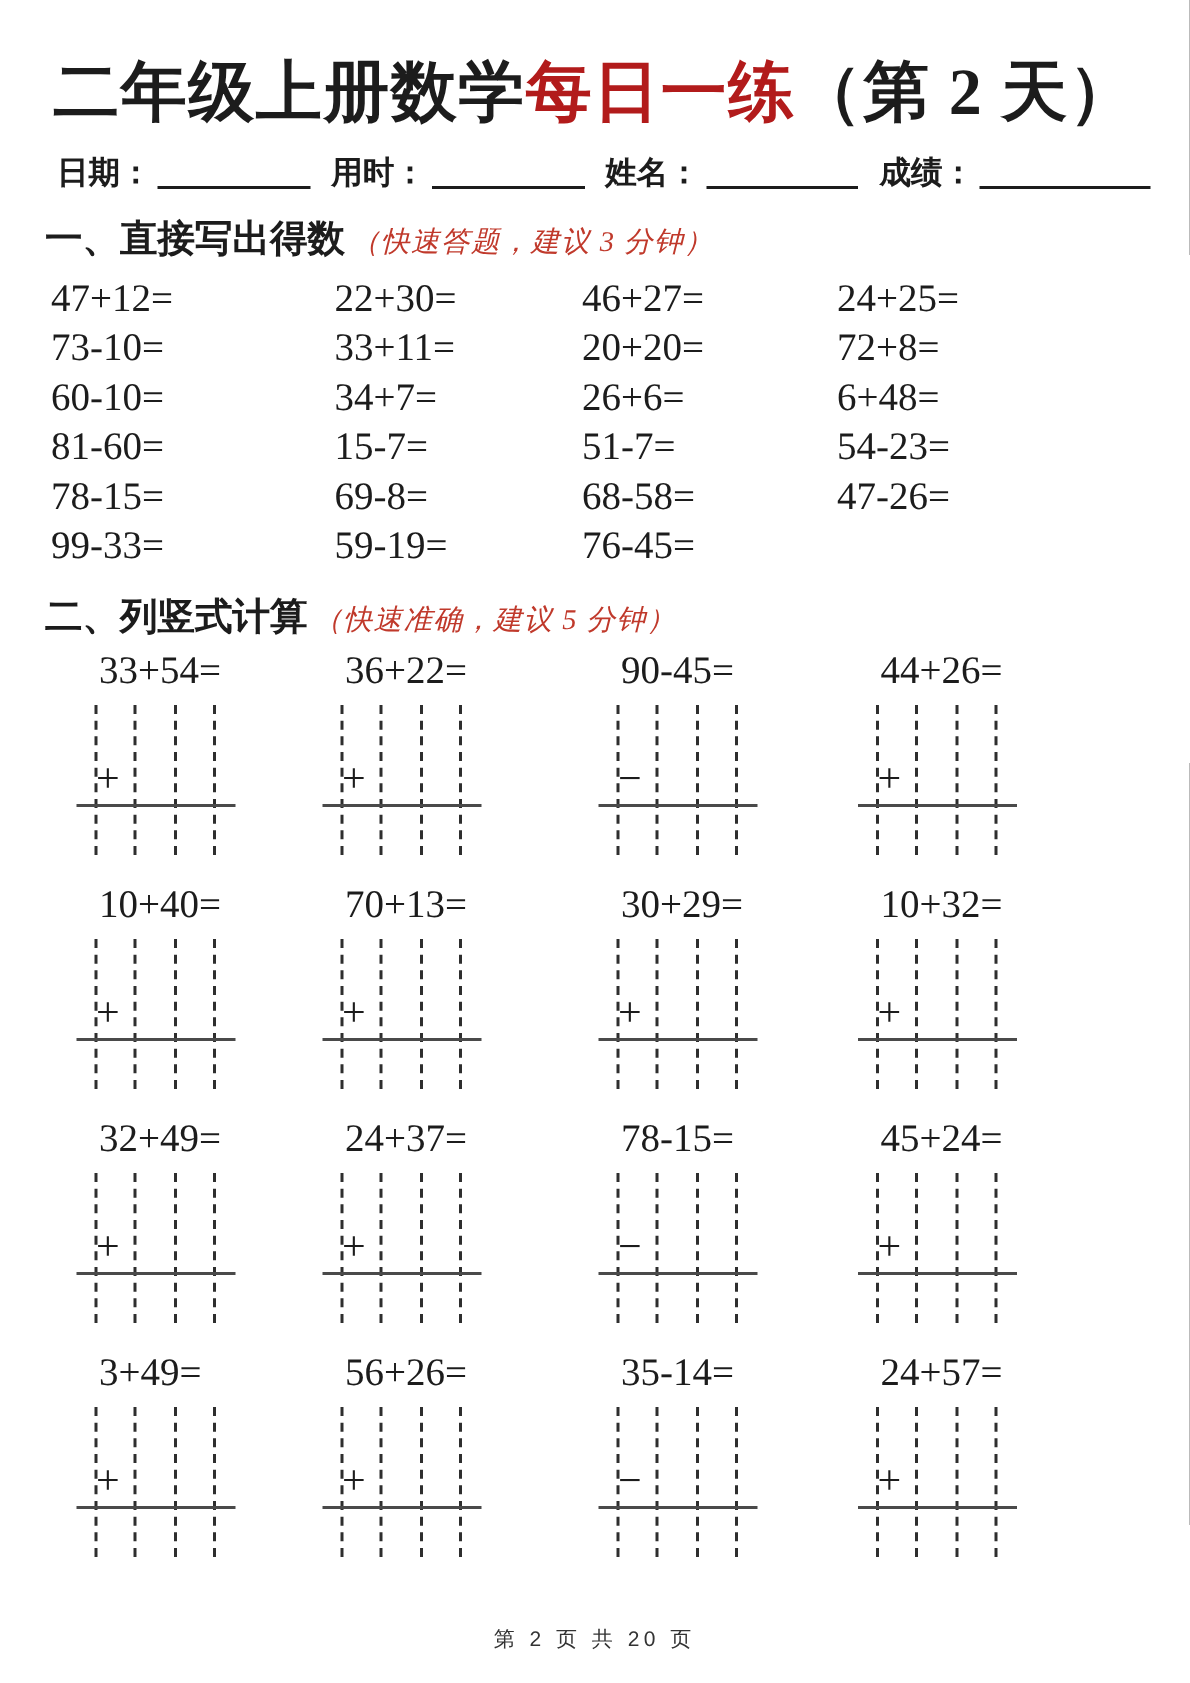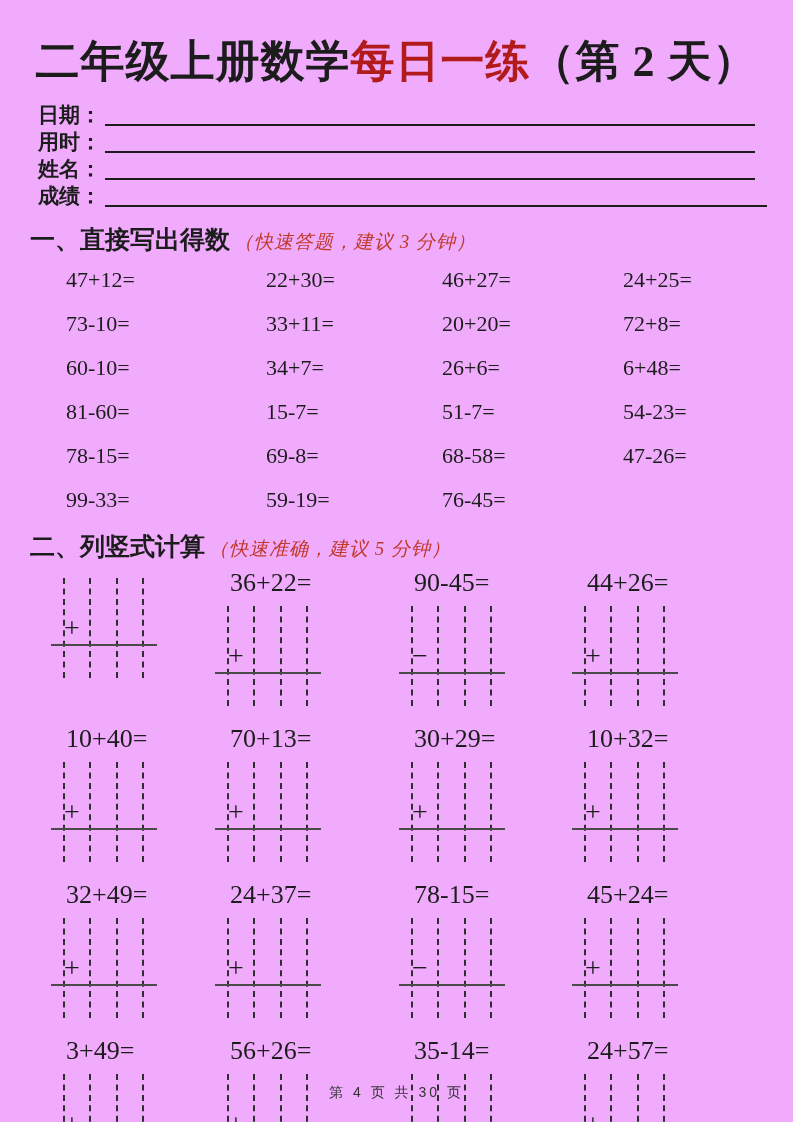--- a/index.html
+++ b/index.html
@@ -1,20 +1,20 @@
 <!DOCTYPE html>
 <html style="--title-red: #b21b1b; --note-red: #c0392b; --ink: #1c1c1c;"><head>
 <meta charset="utf-8">
 <style>
   html,body { margin:0; padding:0; background:#888; }
   .page {
     position:relative;
     width:793px; height:1122px;
     margin:0 auto;
-    background:#f0abfc;
+    background:#ffffff;
     font-family:"Liberation Serif","DejaVu Serif",serif;
     color:var(--ink,#1c1c1c);
     overflow:hidden;
   }
   
   .title {
     margin-top:36px;
     text-align:center;
     font-size:44px;
     font-weight:bold;
@@ -22,21 +22,20 @@
     white-space:nowrap;
     line-height:1.2;
   }
   .title .red { color:var(--title-red,#b21b1b); }
   
   .header-row {
     display:flex;
     margin:12px 24px 12px 38px;
     font-size:21px;
     font-weight:bold;
-    flex-direction:column;
   }
   .hfield { flex:1; display:flex; align-items:flex-end; }
   .hfield .hlabel { white-space:nowrap; line-height:1.25; }
   .hfield .hblank {
     flex:1;
     border-bottom:2px solid #1c1c1c;
     height:23px;
     margin:0 14px 2px 4px;
   }
   .hfield:last-child .hblank { margin-right:2px; }
@@ -52,25 +51,24 @@
     font-size:19px;
     font-weight:normal;
     font-style:italic;
     margin-left:4px;
     letter-spacing:1px;
   }
   
   .oral-grid {
     display:grid;
     grid-template-columns:189px 165px 170px 1fr;
-    padding-left:66px;
+    padding-left:34px;
     margin-top:7px;
-    font-size:22px;
+    font-size:26px;
     line-height:33px;
-    gap:11px;
   }
   .oral-cell { white-space:nowrap; }
   
   .vc-grid {
     display:grid;
     grid-template-columns:164px 184px 173px 1fr;
     padding-left:51px;
     margin-top:6px;
   }
   .vc-cell { height:156px; }
@@ -199,20 +197,21 @@
       <div class="oral-cell">76-45=</div>
     </div>
 
   <div class="sec-heading">
     <span>二、列竖式计算</span><span class="sec-note">（快速准确，建议 5 分钟）</span>
   </div>
 
   <div class="vc-grid">
 
       <div class="vc-cell">
+        <div class="vc-label">33+54=</div>
         <div class="vc-box">
           <span class="vc-dash d1"></span>
           <span class="vc-dash d2"></span>
           <span class="vc-dash d3"></span>
           <span class="vc-dash d4"></span>
           <span class="vc-op">+</span>
           <span class="vc-line"></span>
         </div>
       </div>
 
@@ -390,15 +389,15 @@
           <span class="vc-dash d1"></span>
           <span class="vc-dash d2"></span>
           <span class="vc-dash d3"></span>
           <span class="vc-dash d4"></span>
           <span class="vc-op">+</span>
           <span class="vc-line"></span>
         </div>
       </div>
     </div>
 
-  <div class="footer">第 4 页 共 30 页</div>
+  <div class="footer">第 2 页 共 20 页</div>
 
 </div>
 
 </body></html>

